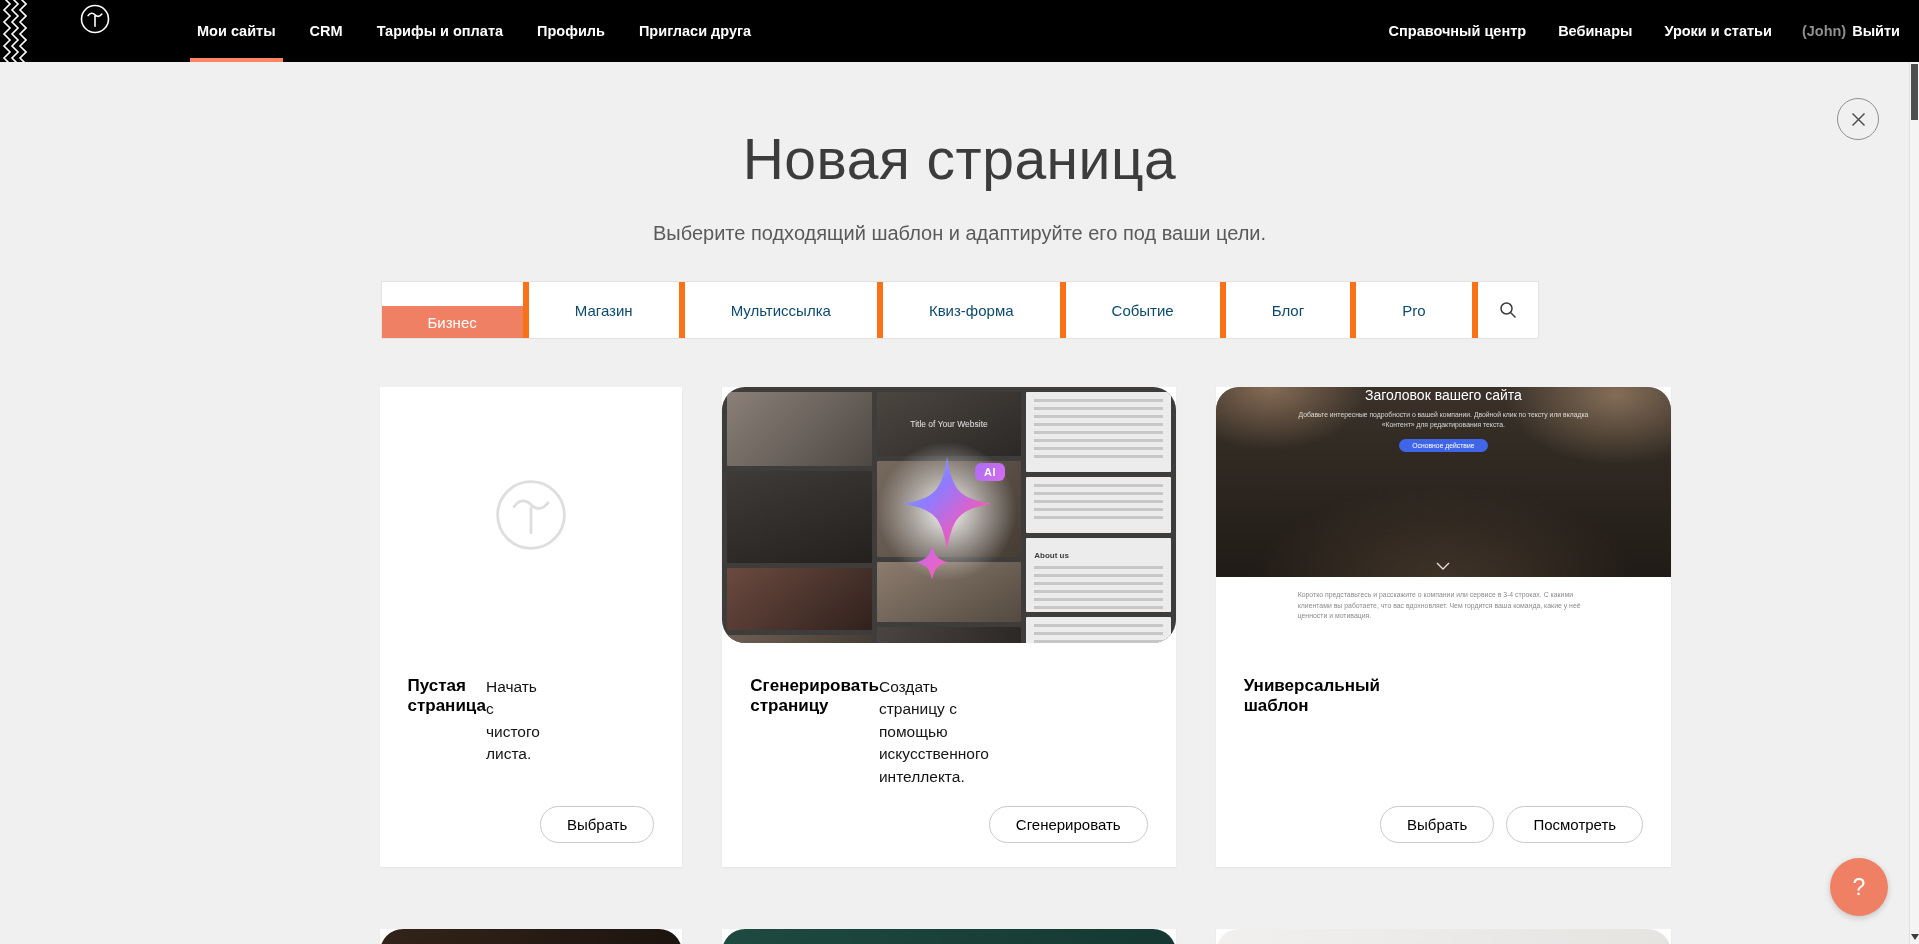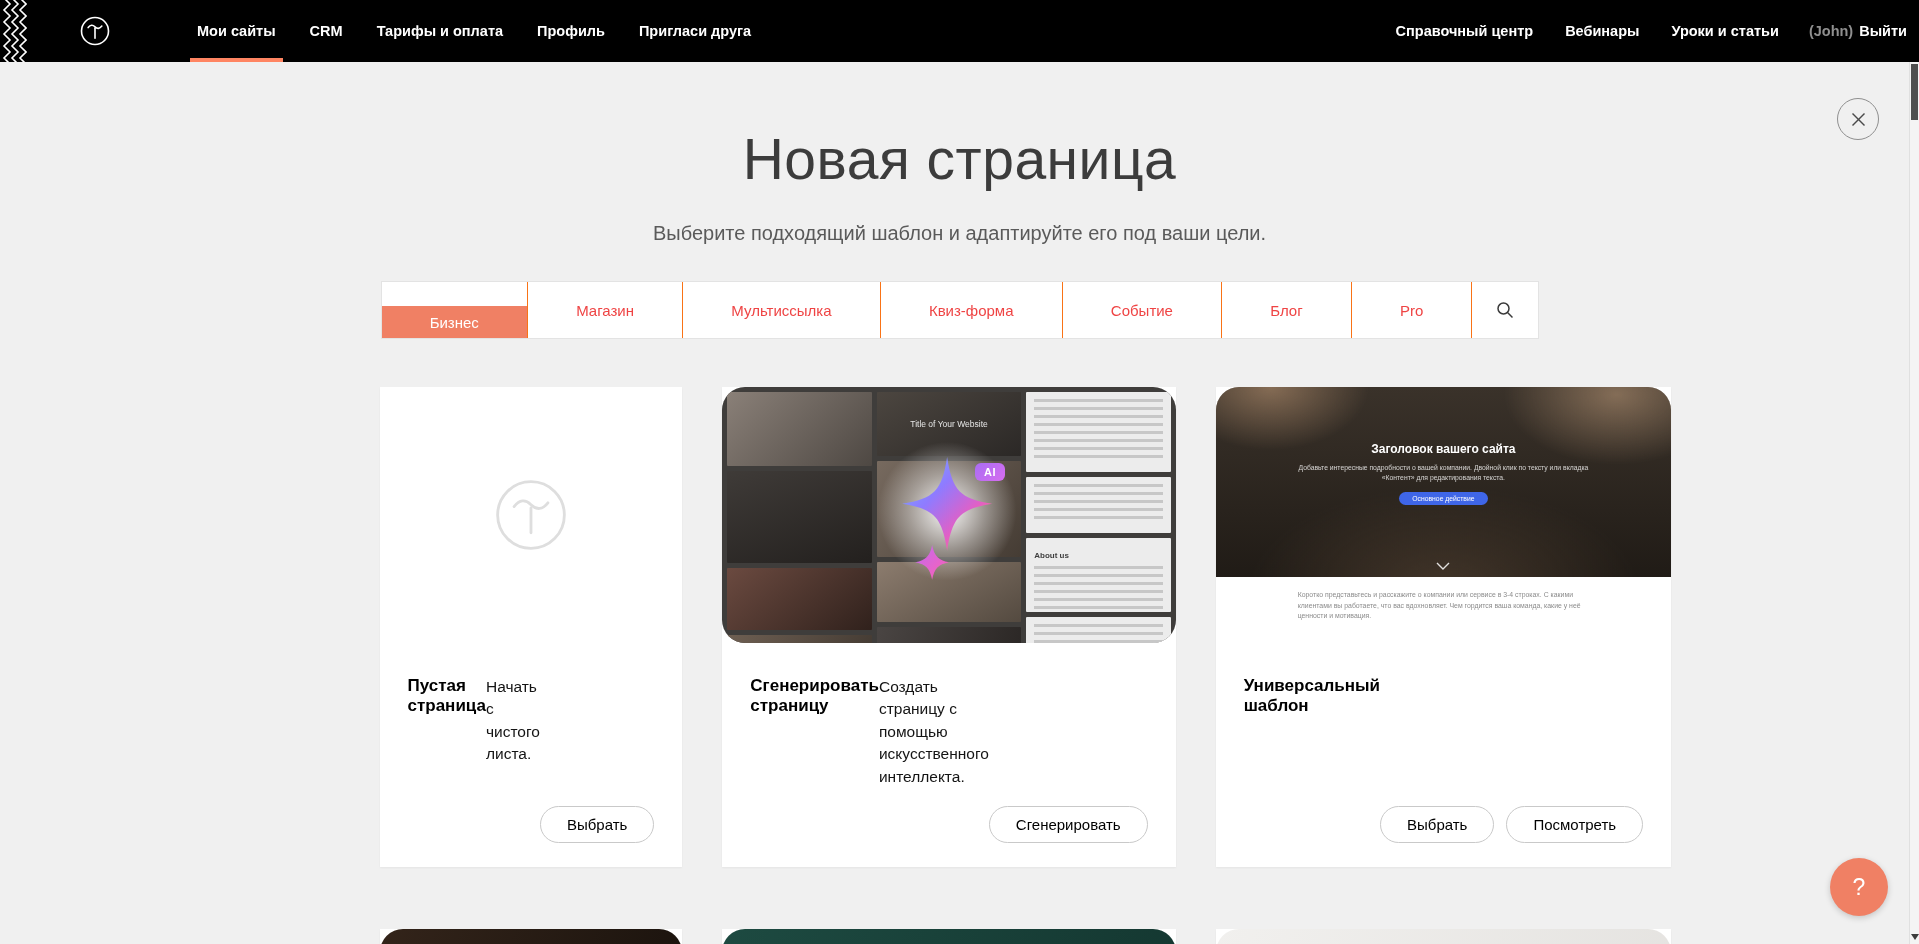--- a/index.html
+++ b/index.html
@@ -11,44 +11,44 @@
   }
   *{box-sizing:border-box;}
   html,body{margin:0;padding:0;}
   body{
     width:1919px;height:944px;overflow:hidden;position:relative;
     background:var(--page-bg);
     font-family:"Liberation Sans",sans-serif;
     -webkit-font-smoothing:antialiased;
   }
   
-  .navbar{position:relative;height:62px;background:#000;display:flex;align-items:center;z-index:5;gap:40px;}
+  .navbar{position:relative;height:62px;background:#000;display:flex;align-items:flex-start;z-index:5;gap:40px;}
   .zigzag{width:27px;height:62px;flex:none;overflow:hidden;}
   .logo{width:38px;height:38px;margin-left:9px;margin-right:26px;flex:none;cursor:pointer;}
   .nav-left{display:flex;height:100%;}
   .nav-item{position:relative;display:flex;align-items:center;padding:0 17px;color:#fff;
     font-size:14.5px;font-weight:700;cursor:pointer;text-decoration:none;white-space:nowrap;}
   .nav-item.active::after{content:"";position:absolute;left:10px;right:10px;bottom:0;height:4px;background:var(--accent);}
-  .nav-right{margin-left:auto;display:flex;align-items:center;height:100%;padding-right:12px;}
+  .nav-right{margin-left:auto;display:flex;align-items:center;height:100%;padding-right:19px;}
   .nav-right .nav-item{padding:0 16px;}
   .user-block{display:flex;align-items:center;padding-left:14px;font-size:14.5px;font-weight:700;white-space:nowrap;}
   .user-name{color:#8f8f8f;margin-right:6px;}
   .logout{color:#fff;cursor:pointer;text-decoration:none;}
   
   .content{position:relative;height:882px;overflow:hidden;}
   .close-btn{position:absolute;top:36px;right:40px;width:42px;height:42px;border-radius:50%;
     border:1.5px solid #8f8f8f;background:transparent;display:flex;align-items:center;justify-content:center;
     cursor:pointer;padding:0;z-index:6;}
   .page-title{margin:0;padding-top:64px;text-align:center;font-size:57px;font-weight:300;
     color:#3c3c3c;letter-spacing:.5px;}
   .page-subtitle{margin:30px 0 0;text-align:center;font-size:20px;color:#5a5a5a;}
   
   .tabs{width:1158px;margin:36px auto 0;display:flex;height:58px;background:#fff;border:1px solid #e3e3e3;}
   .tab{flex:1 1 auto;display:flex;align-items:center;justify-content:center;padding:0 22px;
-    font-size:15px;color:#ef4444;cursor:pointer;border-left:1px solid #f97316;white-space:nowrap;}
+    font-size:15px;color:#0c4a6e;cursor:pointer;border-left:6px solid #f97316;white-space:nowrap;}
   .tab:first-child{border-left:none;}
   .tab.active{background:var(--tab-active);color:#fff;margin-top:24px;}
   .tab-search{flex:0 0 66px;padding:0;}
   
   .grid{width:1160px;margin:48px auto 0;display:grid;grid-template-columns:repeat(3,1fr);
     column-gap:40px;row-gap:62px;}
   .card{background:#fff;height:480px;display:flex;flex-direction:column;box-shadow:0 1px 2px rgba(0,0,0,.05);}
   .preview{height:256px;position:relative;overflow:hidden;flex:none;border-radius:23px;}
   .preview-blank{display:flex;align-items:center;justify-content:center;background:#fff;}
   .card-body{flex:1;display:flex;flex-direction:row;padding:33px 28px 24px;}
@@ -78,21 +78,21 @@
     background:linear-gradient(135deg,#a96df2,#d76df0);color:#fff;font-size:11px;font-weight:700;
     padding:3px 9px;border-radius:6px;letter-spacing:.5px;}
   
   .preview-universal{display:flex;flex-direction:column;}
   .hero{height:190px;position:relative;color:#fff;text-align:center;
     background:
       radial-gradient(140px 90px at 12% 0%,rgba(196,156,120,.55),transparent 70%),
       radial-gradient(160px 100px at 88% 4%,rgba(206,168,132,.5),transparent 70%),
       radial-gradient(260px 140px at 50% 108%,rgba(96,76,58,.55),transparent 75%),
       linear-gradient(180deg,#3a322a,#201b16);}
-  .hero-title{padding-top:55px;font-size:12px;font-weight:700;}
+  .hero-title{font-size:14px;font-weight:400;}
   .hero-sub{width:70%;margin:7px auto 0;font-size:6.8px;line-height:1.5;color:rgba(255,255,255,.78);}
   .hero-btn{display:inline-block;margin-top:9px;background:var(--preview-button-blue);border-radius:9px;
     padding:3px 13px;font-size:6.8px;color:#fff;cursor:pointer;}
   .hero-chevron{position:absolute;bottom:7px;left:50%;transform:translateX(-50%);line-height:0;}
   .u-below{flex:1;background:#fff;display:flex;align-items:flex-start;justify-content:center;}
   .u-body{width:64%;margin-top:13px;font-size:6.9px;line-height:1.55;color:#8b8b8b;text-align:left;}
   
   .r2a{background:linear-gradient(120deg,#33241a,#120d09);}
   .r2b{background:
       radial-gradient(200px 60px at 50% 130%,rgba(180,210,195,.25),transparent 70%),

